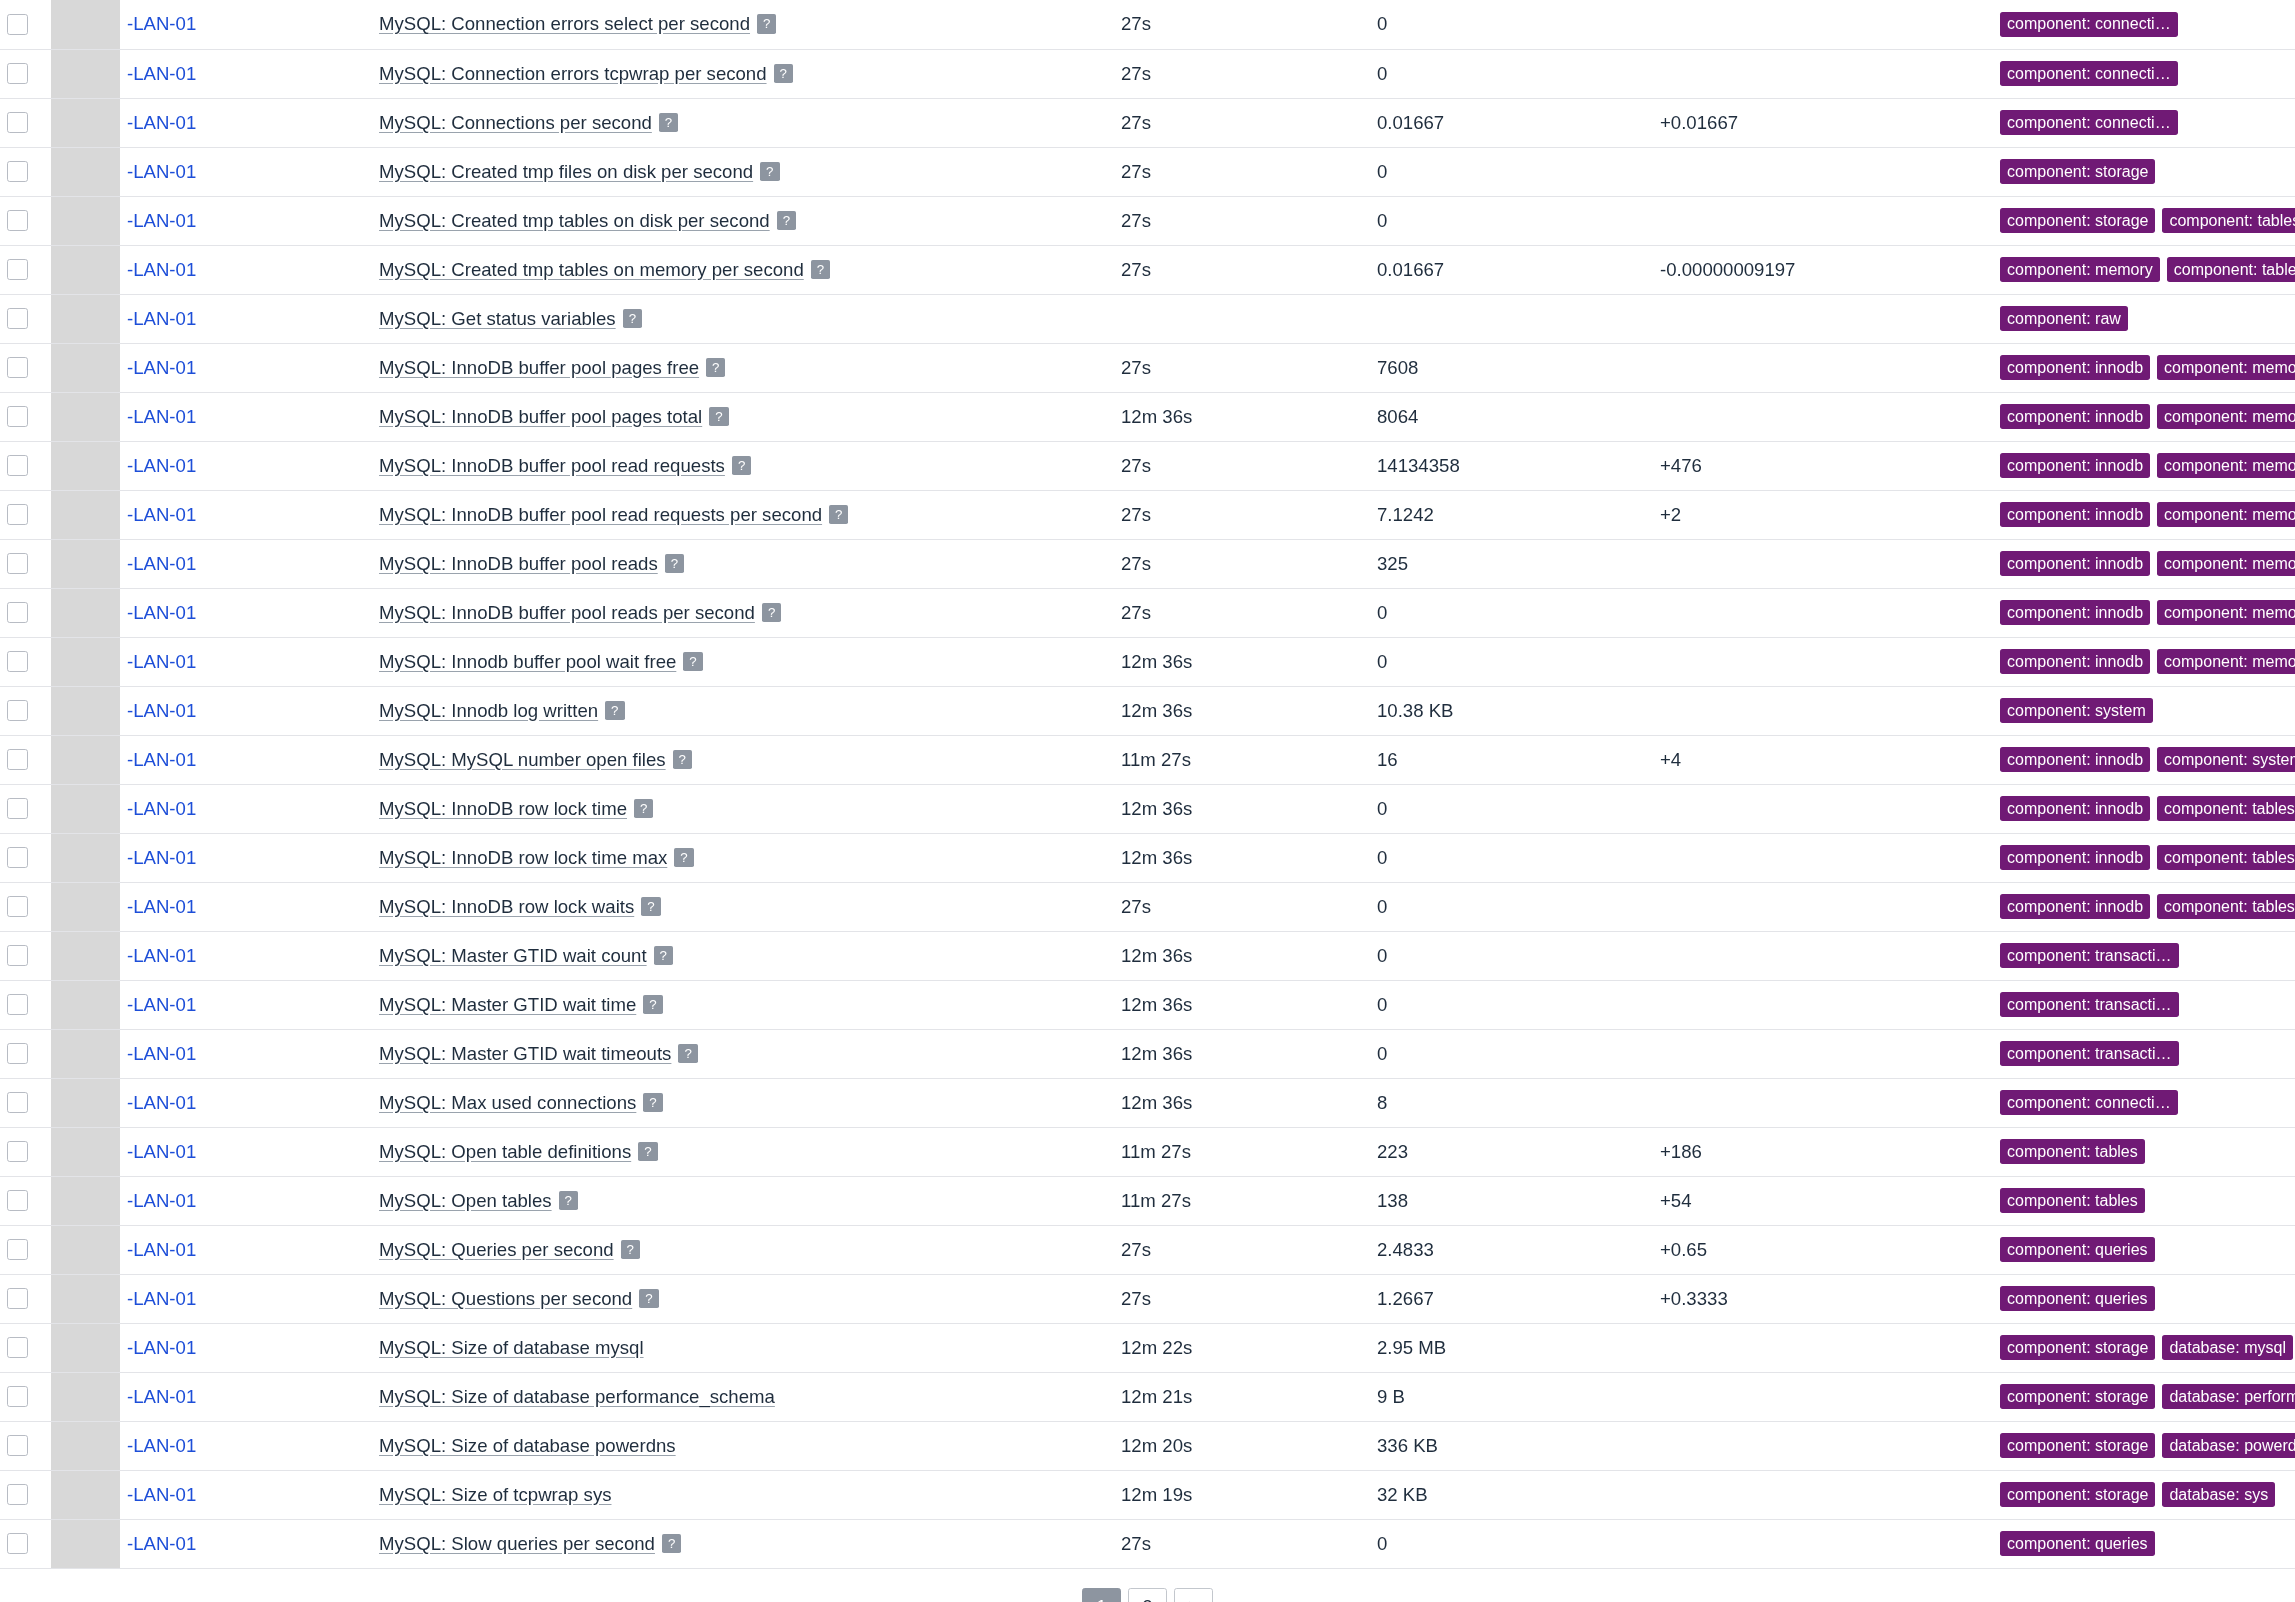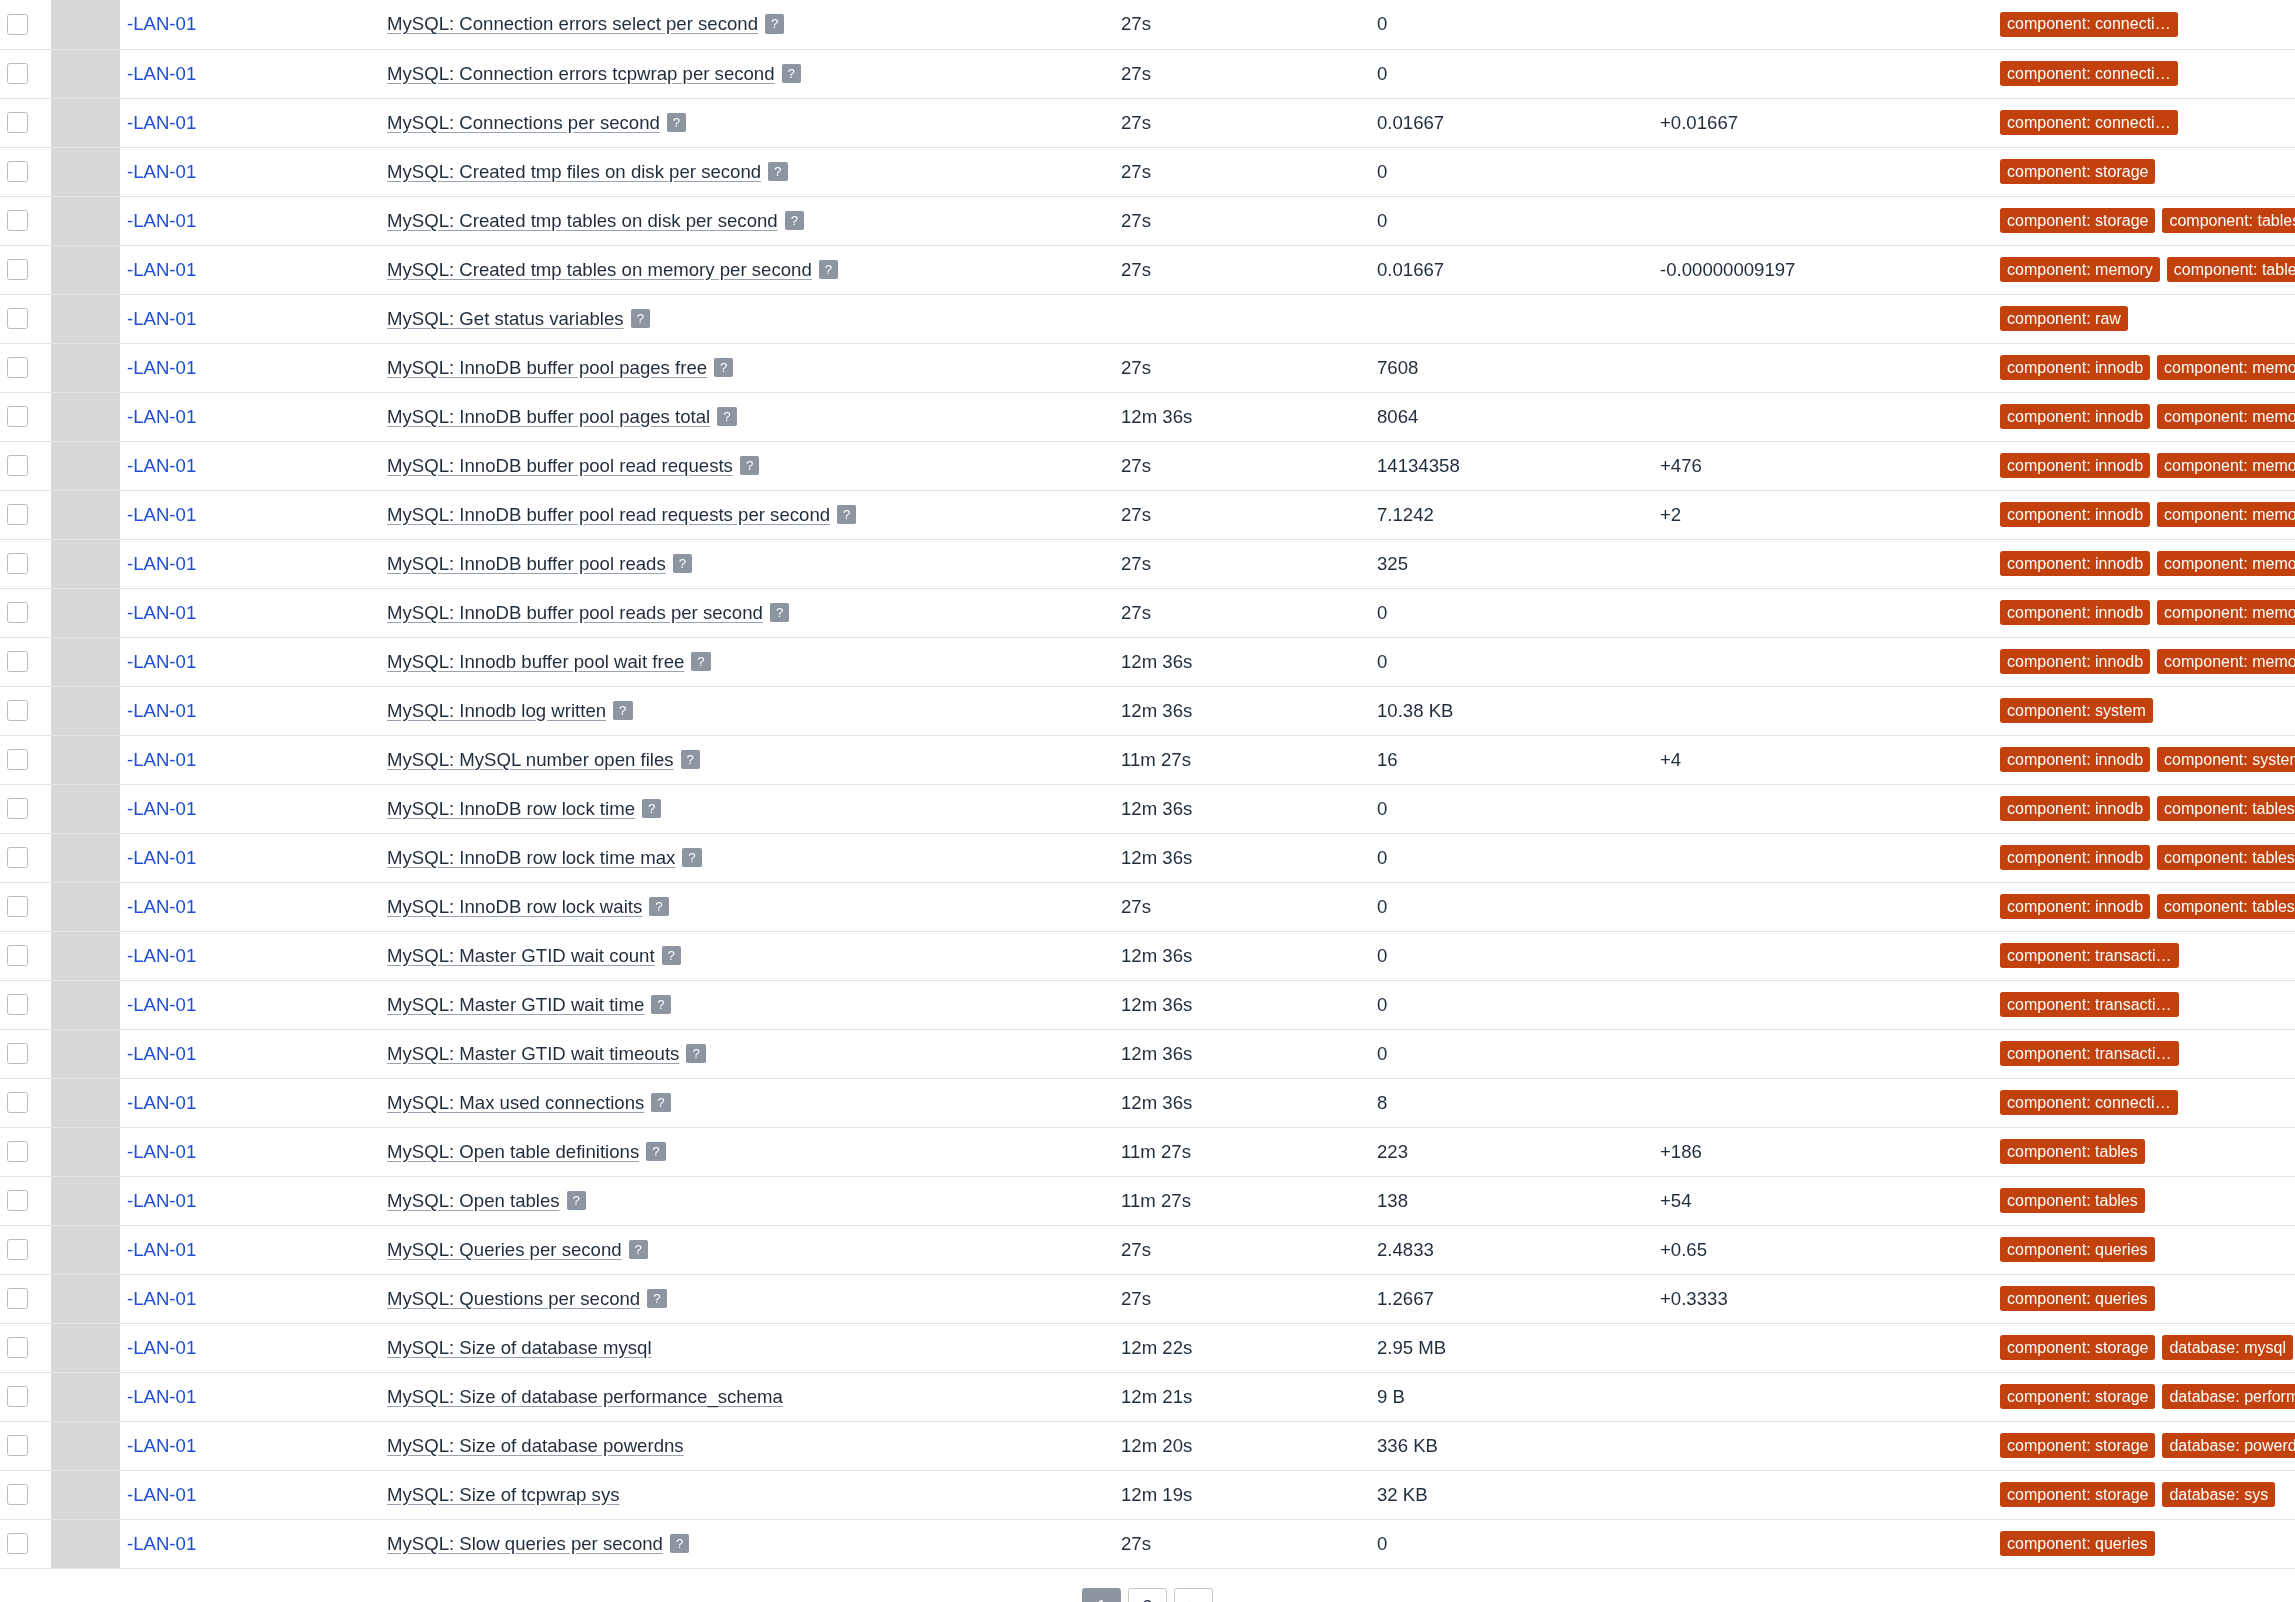--- a/index.html
+++ b/index.html
@@ -73,21 +73,20 @@
   }
   td.cell-name {
     padding-left: 16px;
   }
   .item-name {
     color: #1f2d3d;
     text-decoration: underline;
     text-underline-offset: 2.7px;
     text-decoration-color: #9aa3ad;
     cursor: pointer;
-    margin-left: 8px;
   }
   .help-badge {
     display: inline-block;
     width: 19.4px;
     height: 19.4px;
     line-height: 19.4px;
     text-align: center;
     background: #8d95a0;
     color: #ffffff;
     font-size: 13.3px;
@@ -98,21 +97,21 @@
   }
   td.cell-interval, td.cell-lastvalue, td.cell-change {
     color: #1f2d3d;
     padding-left: 5.3px;
   }
   td.cell-tags {
     padding-left: 5.3px;
   }
   .tag {
     display: inline-block;
-    background: #c2410c;
+    background: #701a75;
     color: #ffffff;
     font-size: 16px;
     line-height: 17.7px;
     padding: 3.5px 7px;
     border-radius: 2.7px;
     margin-right: 7px;
     max-width: 212px;
     overflow: hidden;
     text-overflow: ellipsis;
     white-space: nowrap;

